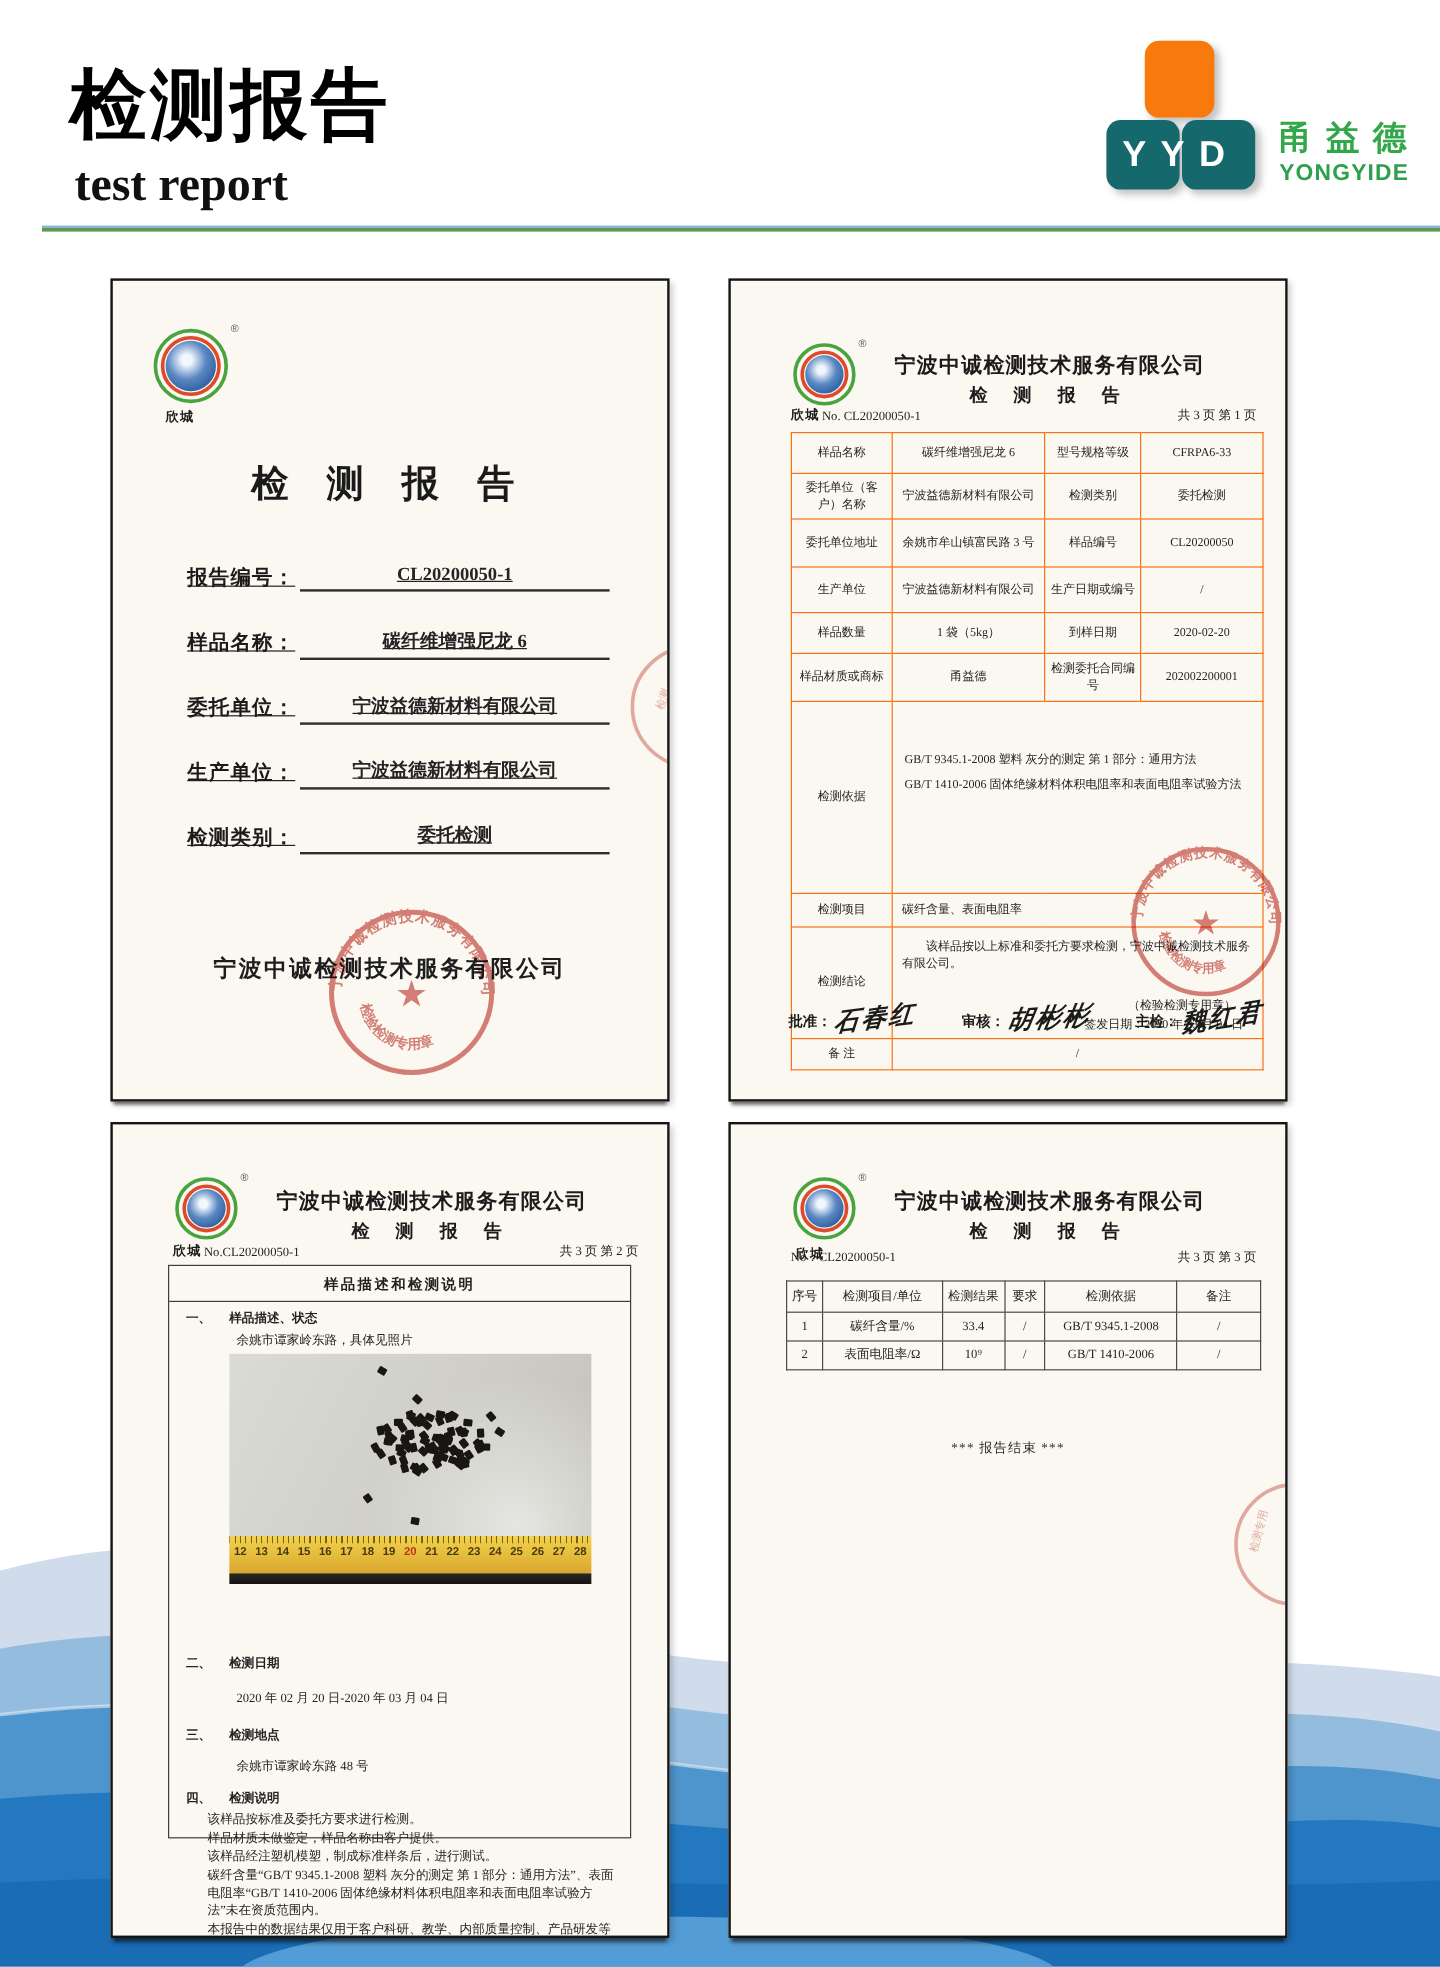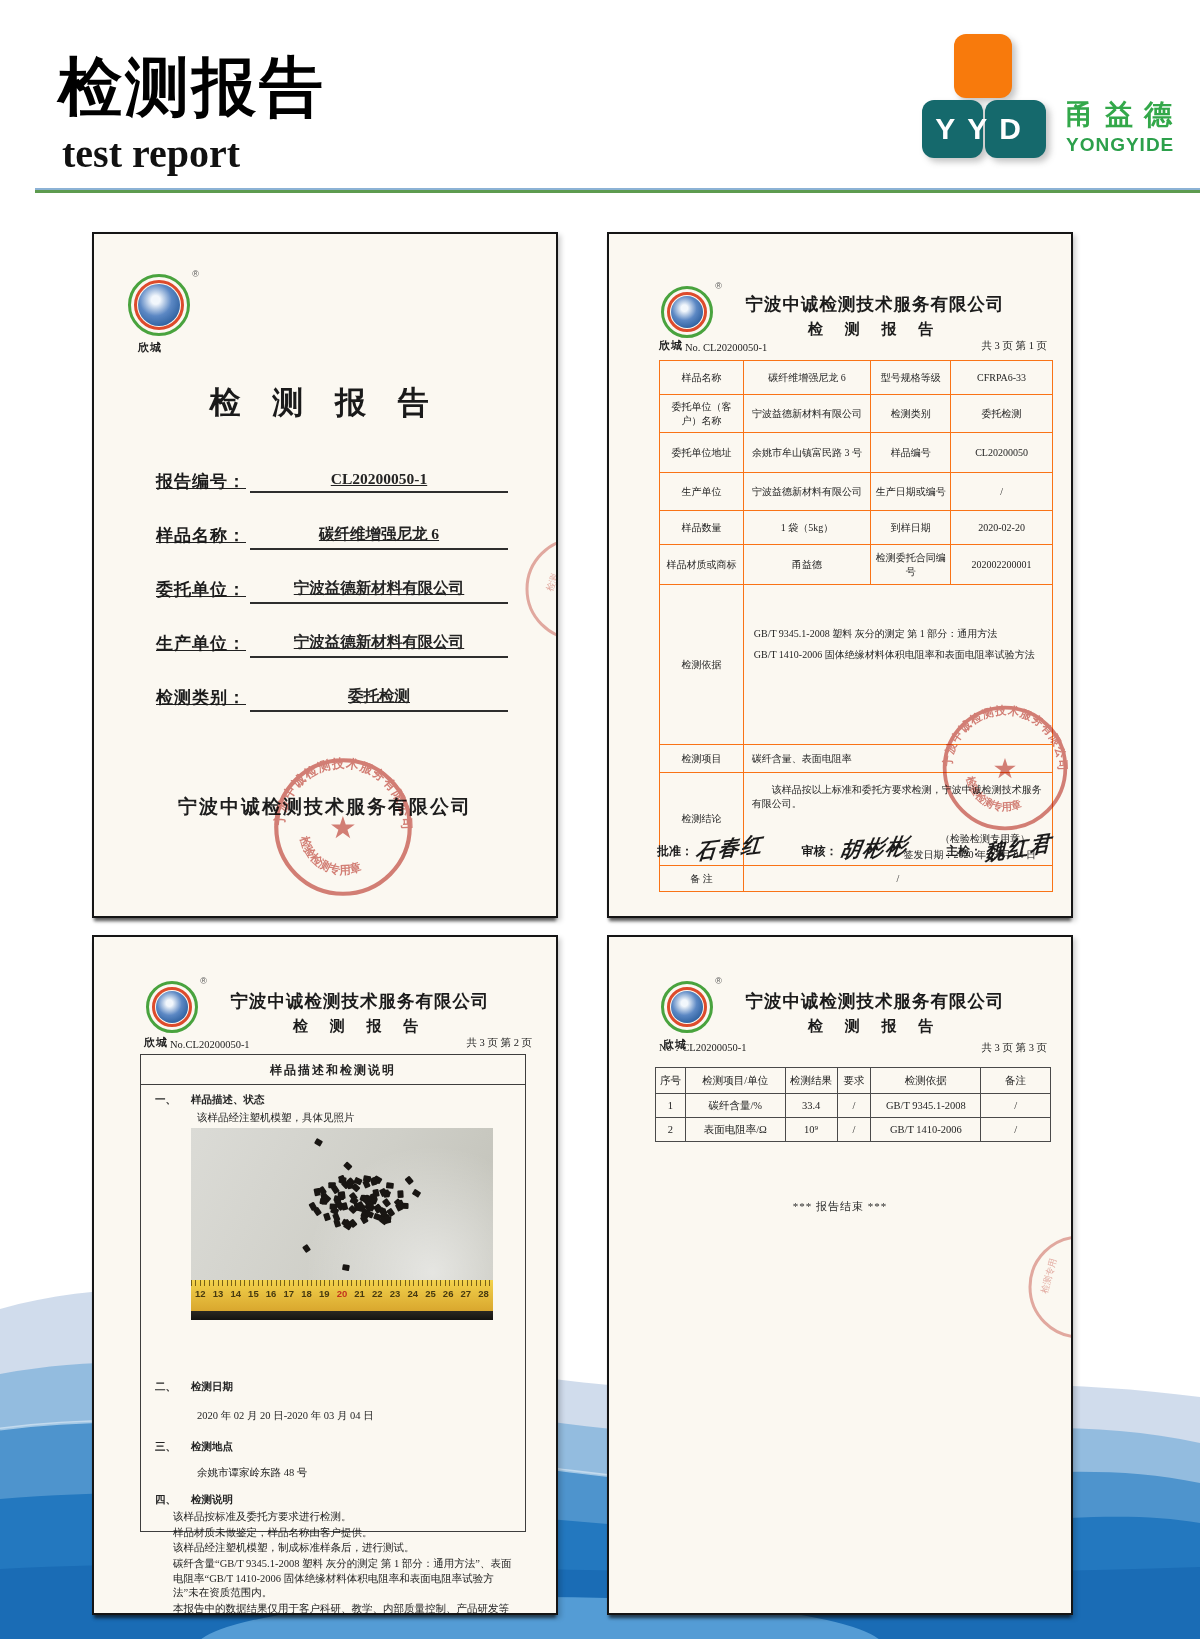--- a/index.html
+++ b/index.html
@@ -332,21 +332,21 @@
       <span>共 3 页 第 2 页</span>
     </div>
 
     <div class="d3-table">
       <div class="d3-head">样品描述和检测说明</div>
       <div class="d3-body">
         <div class="sec-head">
           <span class="sec-no">一、</span>
           <span>样品描述、状态</span>
         </div>
-        <div class="sec-text">该样品经注塑机模塑，具体见照片</div>
+        <div class="sec-text">余姚市谭家岭东路，具体见照片</div>
 
         <div class="photo">
           <div class="photo-gray">
             <svg viewBox="0 0 302 152">
                 <rect x="185.1" y="47.2" width="7.5" height="6" rx="1" transform="rotate(31 185.1 47.2)" fill="#191613"></rect>
                 <rect x="191.6" y="83.8" width="7.5" height="6" rx="1" transform="rotate(25 191.6 83.8)" fill="#191613"></rect>
                 <rect x="176.7" y="51.4" width="7.5" height="6" rx="1" transform="rotate(66 176.7 51.4)" fill="#191613"></rect>
                 <rect x="152.6" y="64.4" width="7.5" height="6" rx="1" transform="rotate(86 152.6 64.4)" fill="#191613"></rect>
                 <rect x="172.9" y="47.1" width="7.5" height="6" rx="1" transform="rotate(10 172.9 47.1)" fill="#191613"></rect>
                 <rect x="143.7" y="67.0" width="7.5" height="6" rx="1" transform="rotate(14 143.7 67.0)" fill="#191613"></rect>

